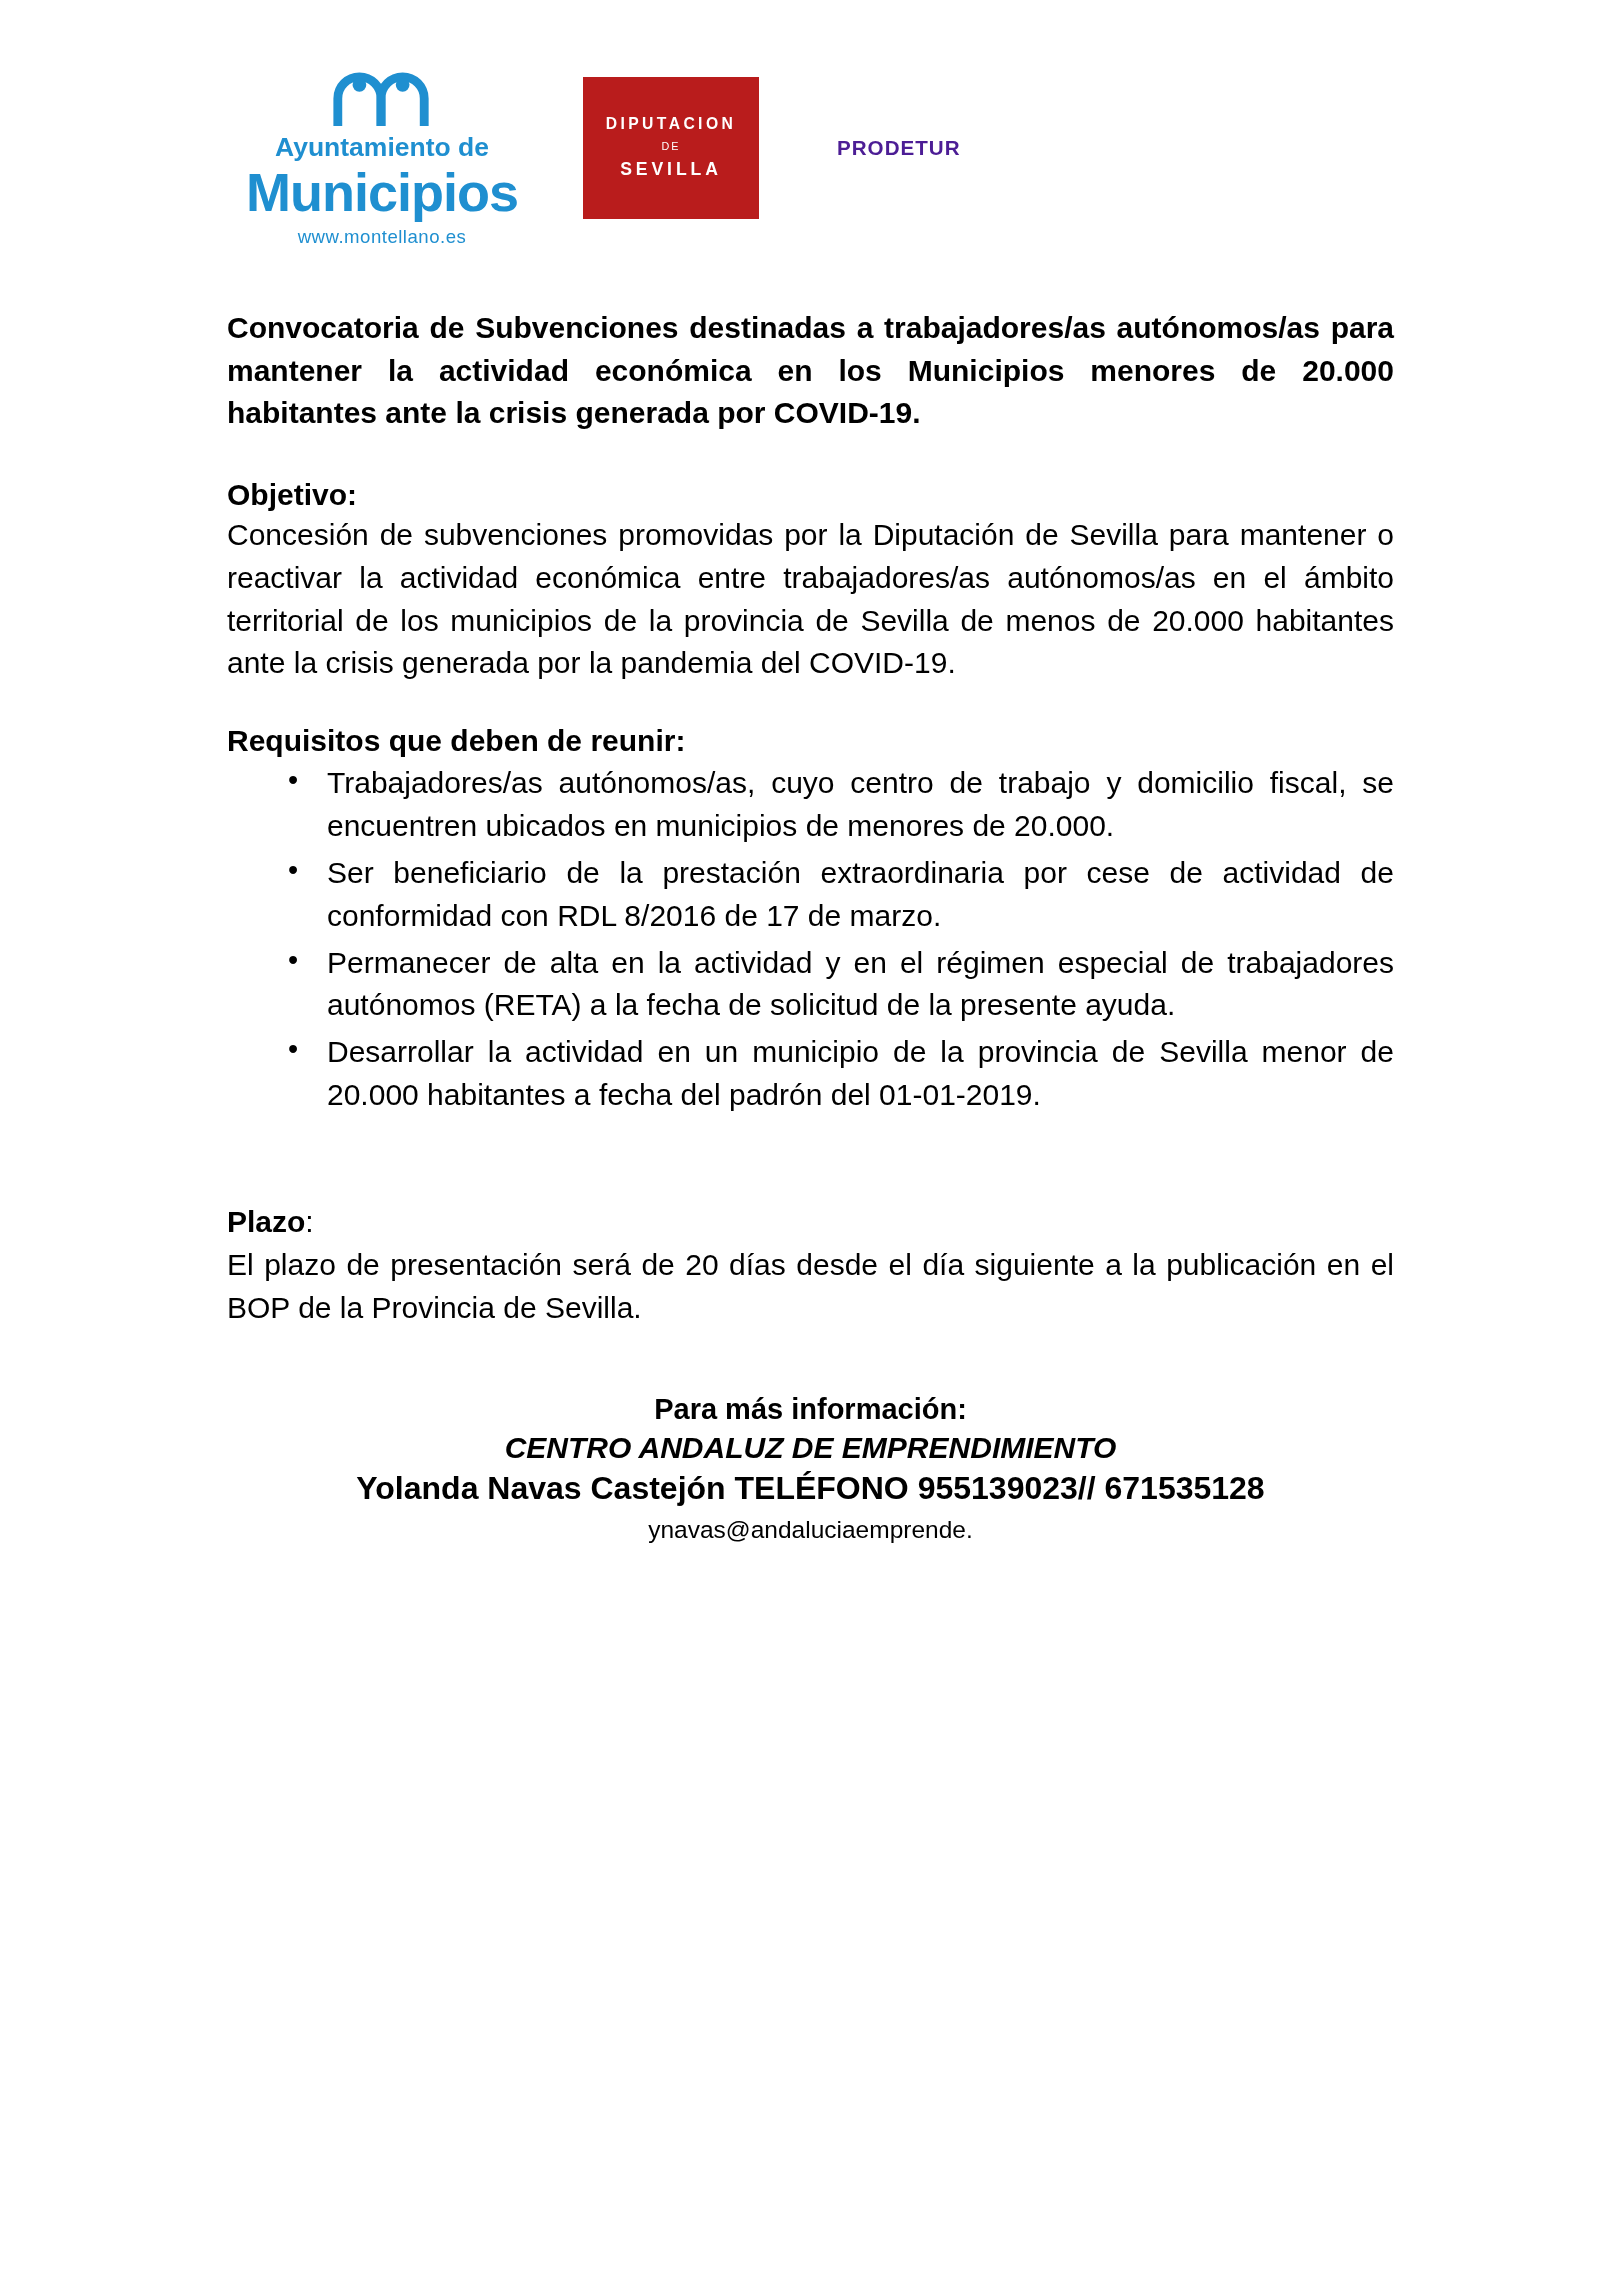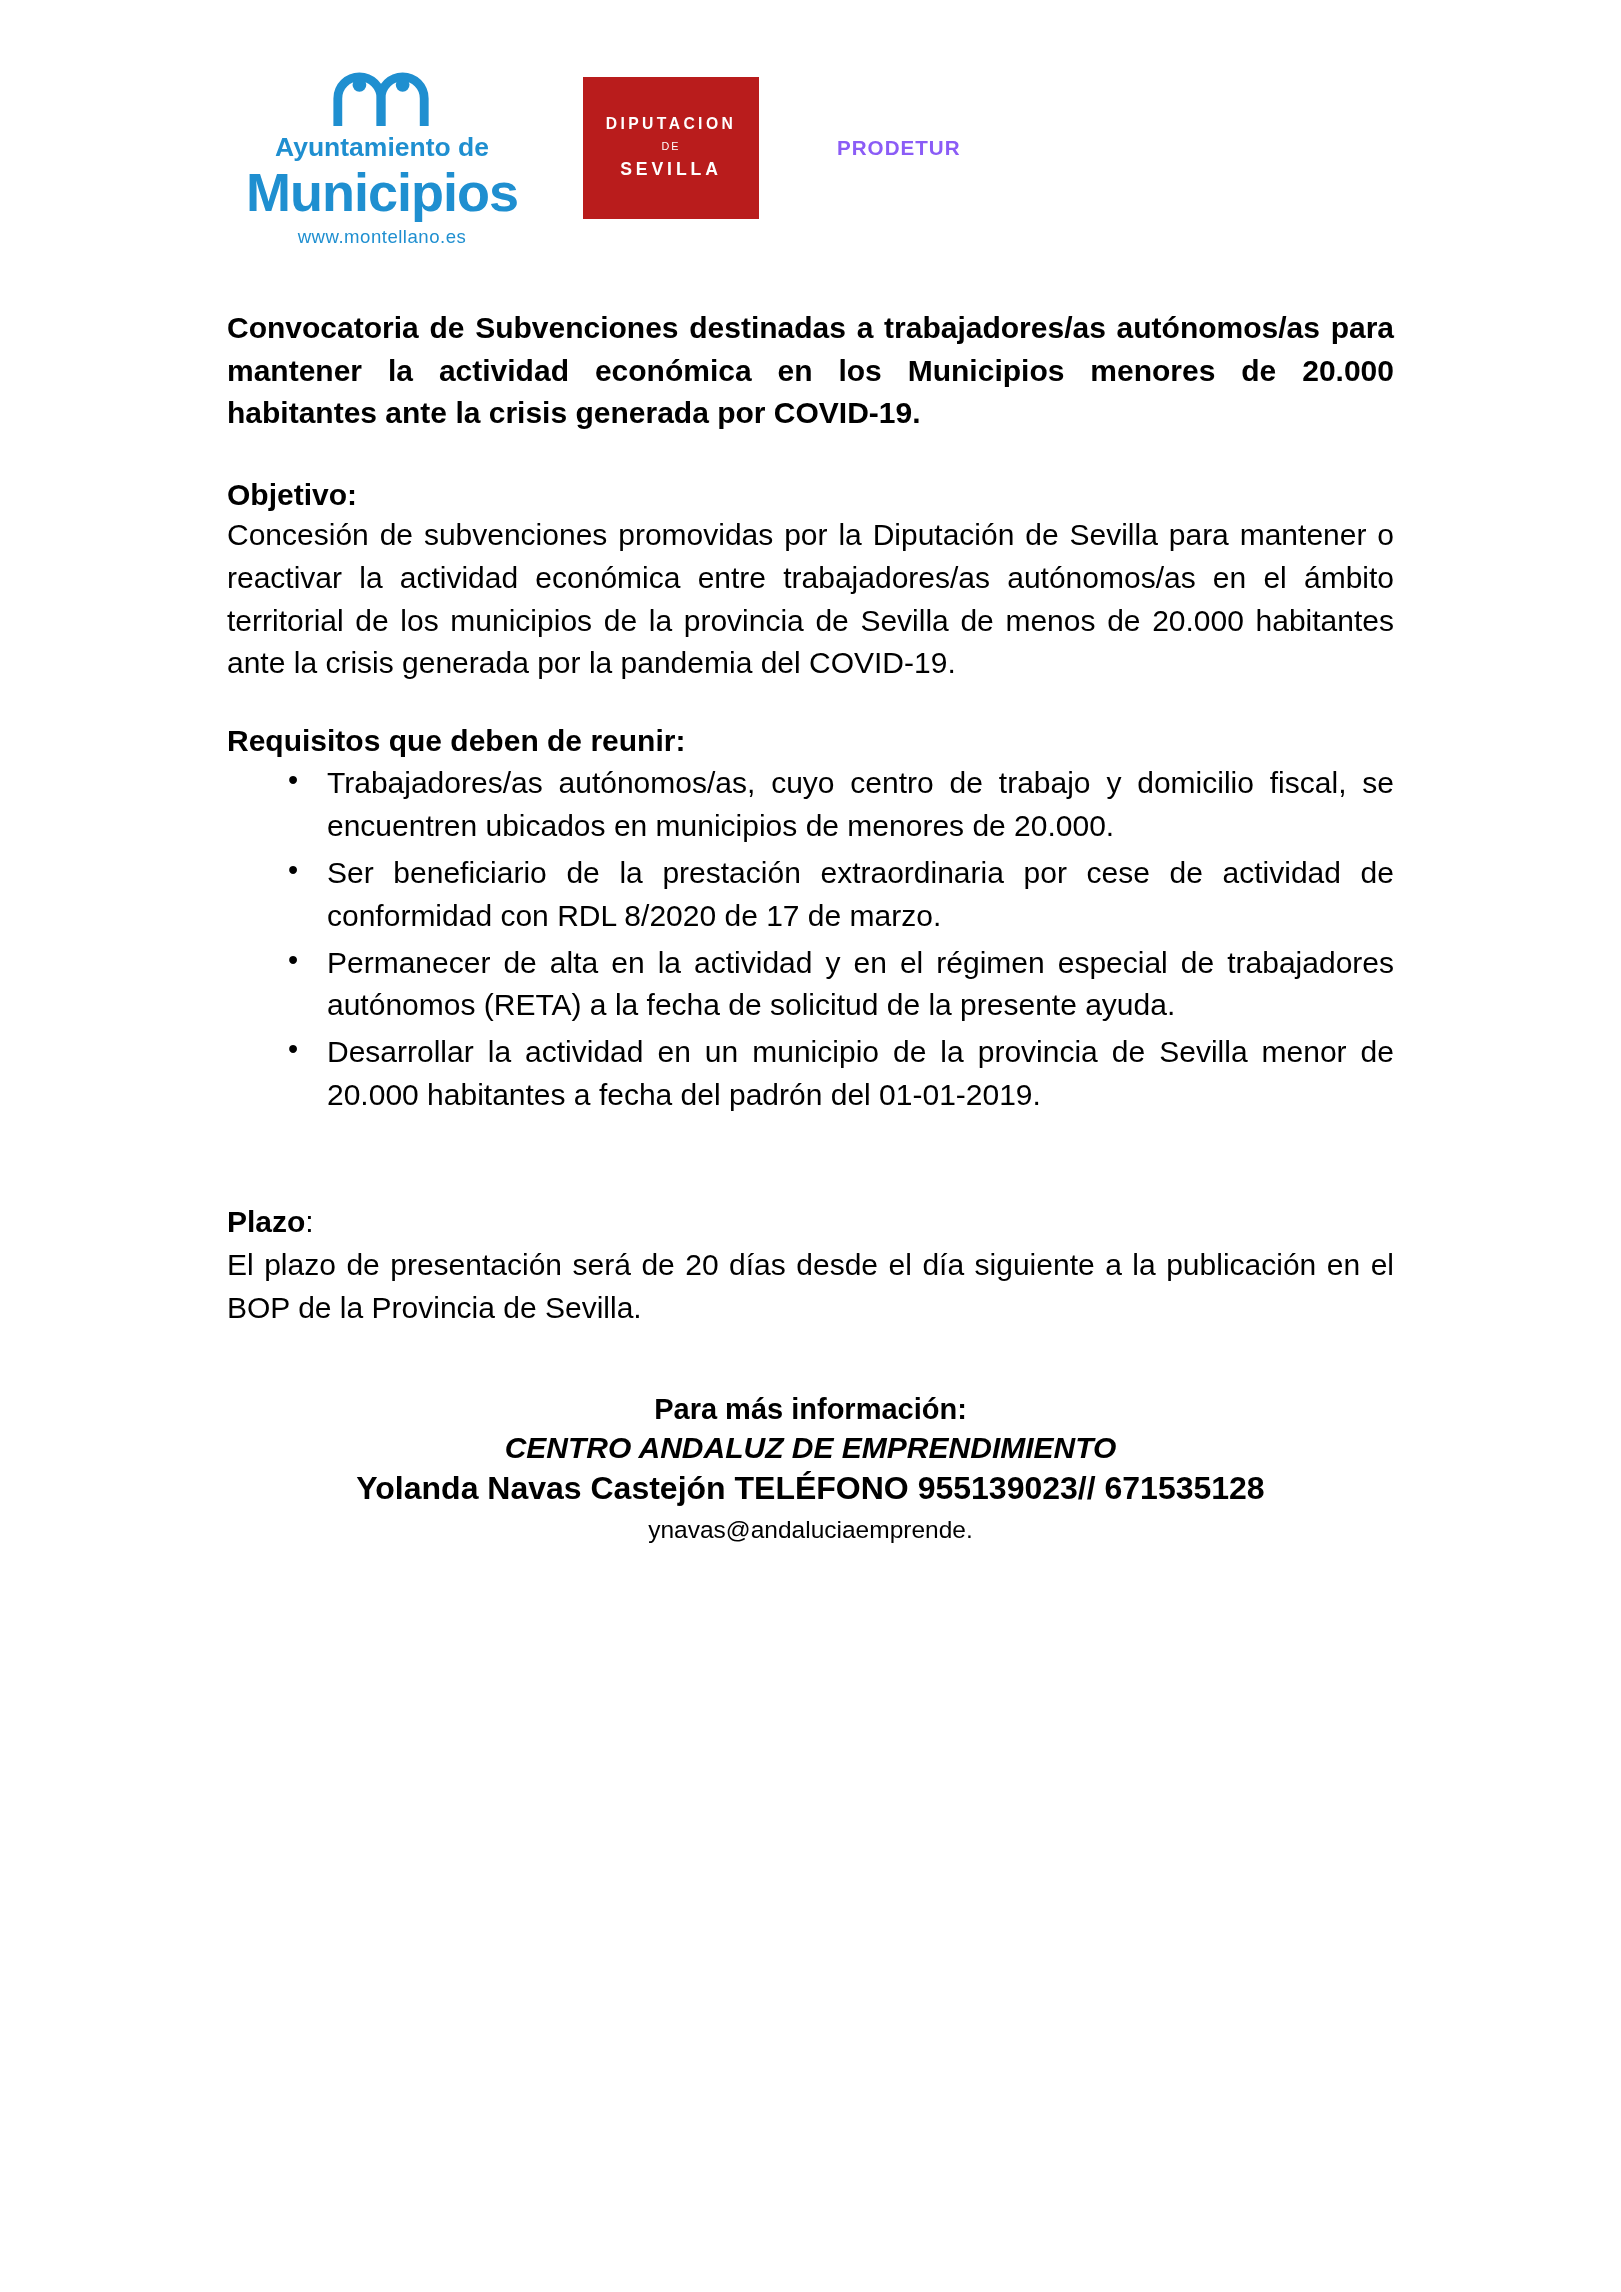--- a/index.html
+++ b/index.html
@@ -95,21 +95,21 @@
     letter-spacing: 3.9px;
     font-weight: bold;
   }
 
   .logo-prodetur {
     margin-left: 78px;
     margin-top: 67px;
     font-size: 20.6px;
     font-weight: bold;
     letter-spacing: 1px;
-    color: #8b5cf6;
+    color: #4c1d95;
   }
 
   
   .content {
     padding: 59px 227px 0 227px;
   }
   .title {
     font-size: 30px;
     font-weight: bold;
     line-height: 1.42;
@@ -217,21 +217,21 @@
   <div class="content">
 
     <div class="title">Convocatoria de Subvenciones destinadas a trabajadores/as autónomos/as para mantener la actividad económica en los Municipios menores de 20.000 habitantes ante la crisis generada por COVID-19.</div>
 
     <div class="section-head">Objetivo:</div>
     <p class="para">Concesión de subvenciones promovidas por la Diputación de Sevilla para mantener o reactivar la actividad económica entre trabajadores/as autónomos/as en el ámbito territorial de los municipios de la provincia de Sevilla de menos de 20.000 habitantes ante la crisis generada por la pandemia del COVID-19.</p>
 
     <div class="section-head">Requisitos que deben de reunir:</div>
     <ul class="req">
       <li>Trabajadores/as autónomos/as, cuyo centro de trabajo y domicilio fiscal, se encuentren ubicados en municipios de menores de 20.000.</li>
-      <li>Ser beneficiario de la prestación extraordinaria por cese de actividad de conformidad con RDL 8/2020 de 17 de marzo.</li>
+      <li>Ser beneficiario de la prestación extraordinaria por cese de actividad de conformidad con RDL 8/2016 de 17 de marzo.</li>
       <li>Permanecer de alta en la actividad y en el régimen especial de trabajadores autónomos (RETA) a la fecha de solicitud de la presente ayuda.</li>
       <li>Desarrollar la actividad en un municipio de la provincia de Sevilla menor de 20.000 habitantes a fecha del padrón del 01-01-2019.</li>
     </ul>
 
 
     <div class="spacer-lg"></div>
 
     <p class="plazo-head">
       <span class="inline-head">Plazo</span><span>:</span>
     </p>

